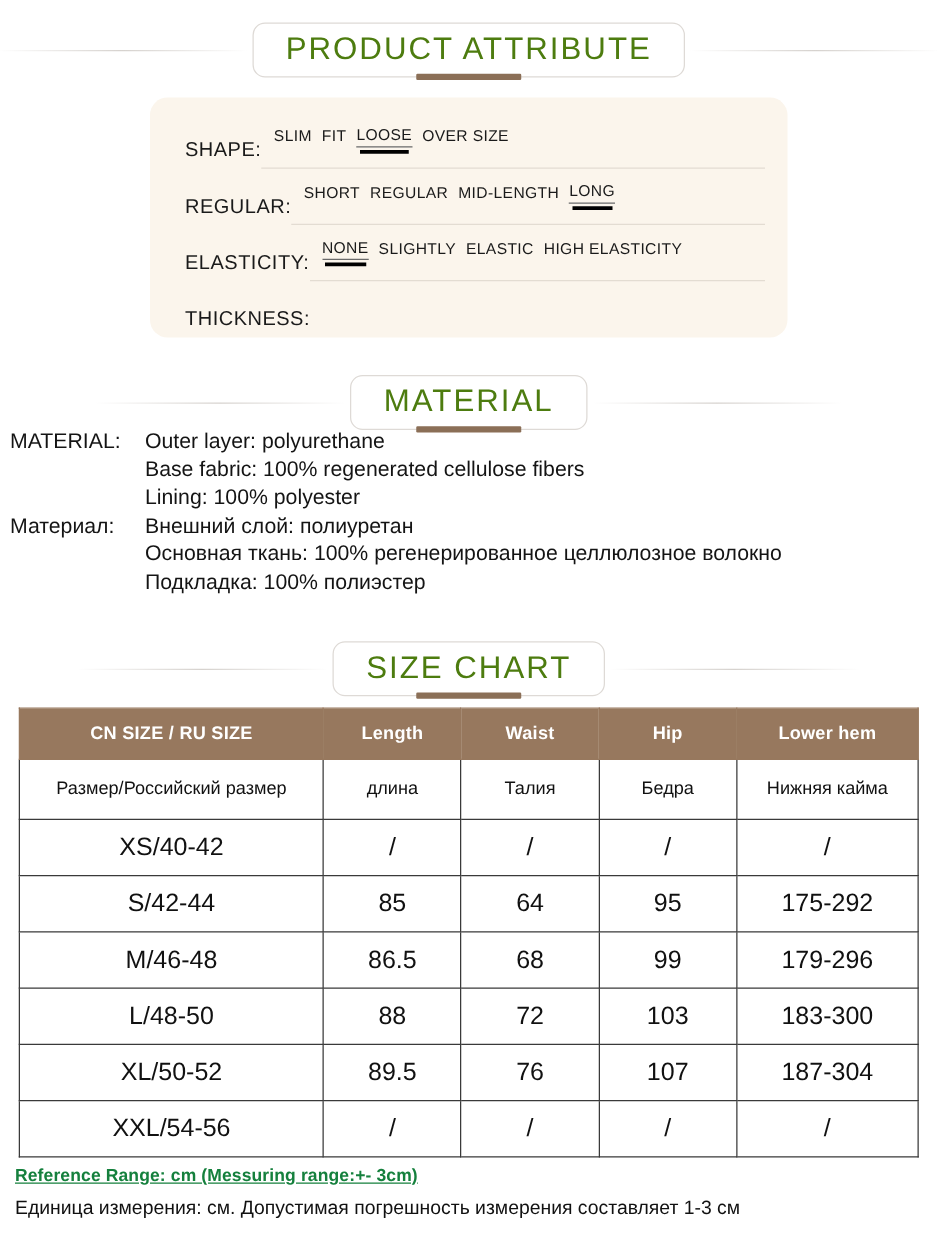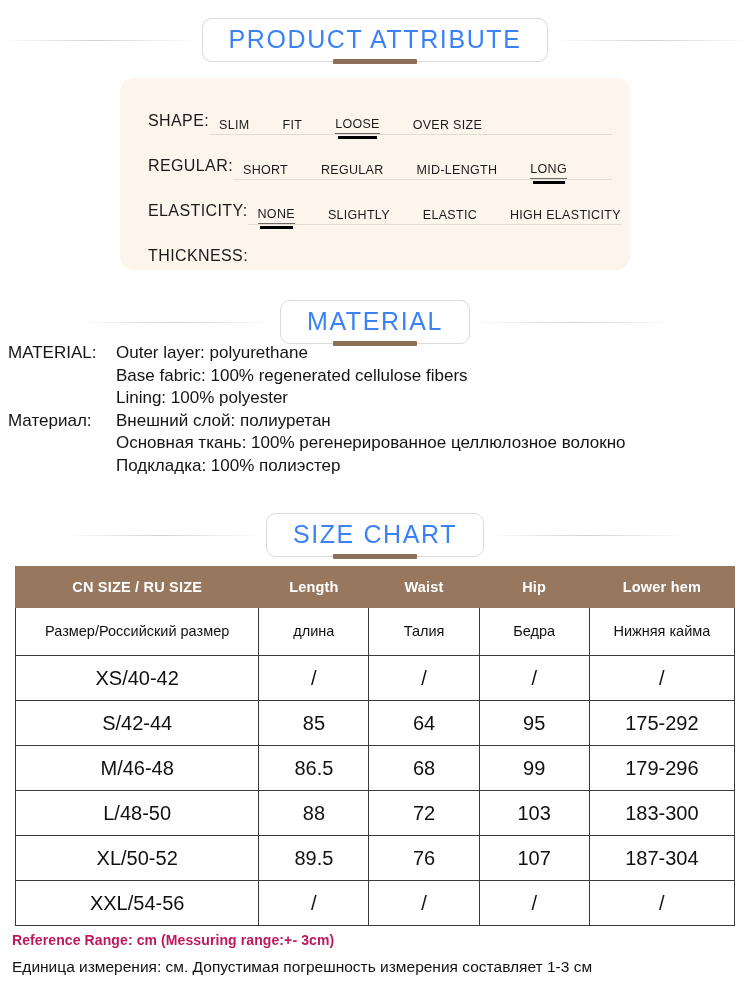--- a/index.html
+++ b/index.html
@@ -37,21 +37,21 @@
     border-radius: 10px;
     background: #ffffff;
     padding: 7px 26px 9px 26px;
     text-align: center;
     white-space: nowrap;
   }
   .pill-text {
     font-size: 25px;
     font-weight: 400;
     letter-spacing: 1.6px;
-    color: #3b82f6;
+    color: #4d7c0f;
     line-height: 1.05;
   }
   .pill-bar {
     position: absolute;
     left: 50%;
     transform: translateX(-50%);
     bottom: -2px;
     width: 84px;
     height: 5px;
     background: #8b6f57;
@@ -82,23 +82,23 @@
     color: #1a1a1a;
     white-space: nowrap;
     padding-bottom: 5px;
     flex: 0 0 auto;
     margin-left: 12px;
   }
   .attr-opts {
     flex: 1 1 auto;
     display: flex;
     align-items: flex-end;
-    gap: 33px;
+    gap: 8px;
     border-bottom: 1px solid #e3dcd2;
-    padding: 0 0 0 10px;
+    padding: 0 0 16px 10px;
     position: relative;
   }
   .opt {
     position: relative;
     font-size: 12.5px;
     letter-spacing: 0.3px;
     color: #1a1a1a;
     white-space: nowrap;
     padding-bottom: 2px;
   }
@@ -154,23 +154,24 @@
   .size-table tbody tr:first-child td { font-size: 14.5px; line-height: 17px; height: 48px; }
   .col-size { width: 243px; }
   .col-num  { width: 110px; }
   .col-last { width: 145px; }
 
   
   .notes { position: absolute; left: 12px; top: 932px; width: 736px; }
   .note-en {
     font-size: 14px;
     font-weight: 700;
-    color: #be185d;
+    color: #15803d;
     letter-spacing: 0.1px;
     margin-bottom: 10px;
+    text-decoration: underline;
   }
   .note-ru { font-size: 15.5px; font-weight: 400; color: #111111; }
 </style>
 </head>
 <body>
 
 <div class="page">
 
   <div class="section-head" id="attr-head">
     <div class="rule left"></div>

